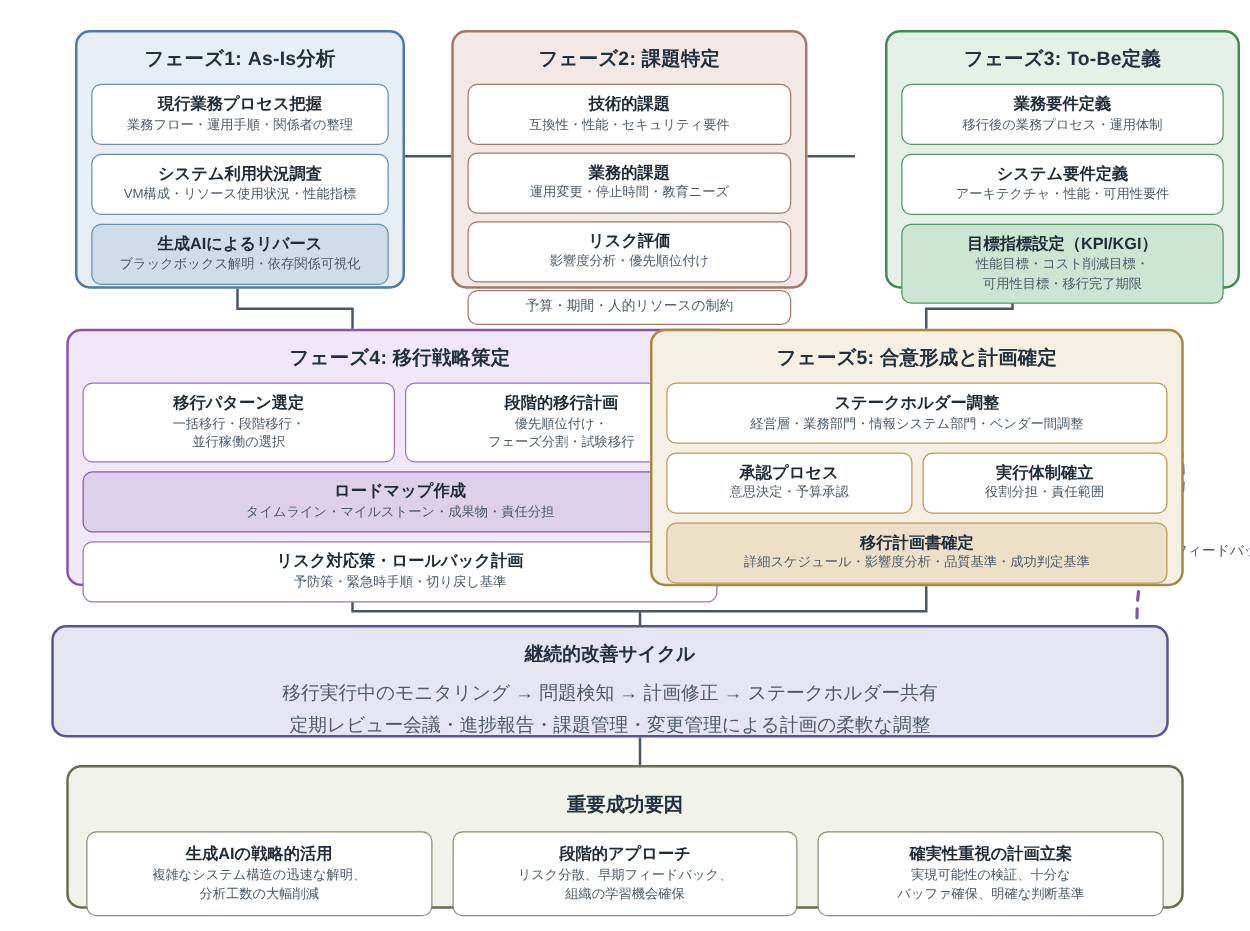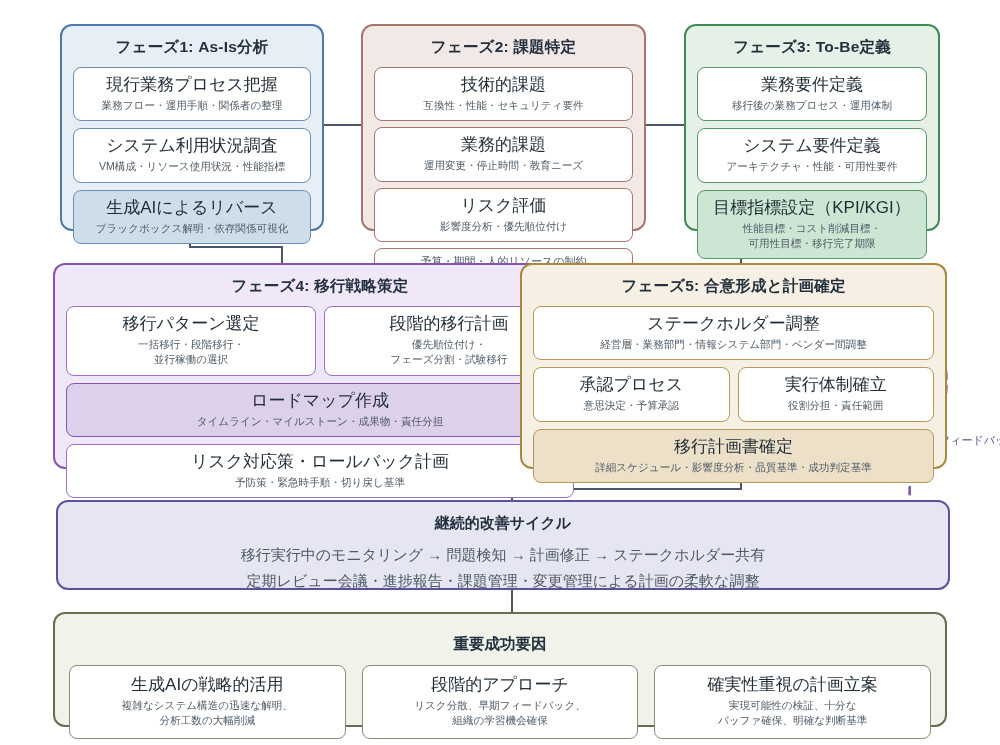--- a/index.html
+++ b/index.html
@@ -42,22 +42,22 @@
   .cards.row > .card { flex: 1 1 0; }
 
   .card {
     background: #ffffff;
     border-radius: 8px;
     border: 1.6px solid #999;
     padding: 6px 8px 7px 8px;
     text-align: center;
   }
   .card-title {
-    font-weight: normal;
-    font-size: 17px;
+    font-weight: bold;
+    font-size: 13px;
     color: #1f2c38;
     line-height: 1.35;
   }
   .card-desc {
     font-size: 10.6px;
     color: #4d5a66;
     line-height: 1.45;
     margin-top: 1px;
     white-space: pre-line;
   }
@@ -185,21 +185,21 @@
       <div class="card">
         <div class="card-title">リスク評価</div>
         <div class="card-desc">影響度分析・優先順位付け</div>
       </div>
       <div class="card plain" style="padding:5px 8px 5px 8px;">
         <div class="card-desc">予算・期間・人的リソースの制約</div>
       </div>
     </div>
   </div>
 
-  <div class="phase p3" style="left:684px; top:24px; width:256px; height:207px;">
+  <div class="phase p3" style="left:708px; top:24px; width:284px; height:207px;">
     <div class="phase-title">フェーズ3: To-Be定義</div>
     <div class="cards">
       <div class="card">
         <div class="card-title">業務要件定義</div>
         <div class="card-desc">移行後の業務プロセス・運用体制</div>
       </div>
       <div class="card">
         <div class="card-title">システム要件定義</div>
         <div class="card-desc">アーキテクチャ・性能・可用性要件</div>
       </div>
@@ -254,21 +254,21 @@
           <div class="card-desc">役割分担・責任範囲</div>
         </div>
       </div>
       <div class="card hl">
         <div class="card-title">移行計画書確定</div>
         <div class="card-desc">詳細スケジュール・影響度分析・品質基準・成功判定基準</div>
       </div>
     </div>
   </div>
 
-  <div class="cycle" style="left:56px; top:500px; width:894px; height:90px;">
+  <div class="cycle" style="left:41px; top:500px; width:894px; height:90px;">
     <div class="cycle-title">継続的改善サイクル</div>
     <div class="cycle-line">移行実行中のモニタリング → 問題検知 → 計画修正 → ステークホルダー共有</div>
     <div class="cycle-line">定期レビュー会議・進捗報告・課題管理・変更管理による計画の柔軟な調整</div>
   </div>
 
   <div class="csf" style="left:53px; top:612px; width:894px; height:115px;">
     <div class="csf-title">重要成功要因</div>
     <div class="cards row">
       <div class="card">
         <div class="card-title">生成AIの戦略的活用</div>

